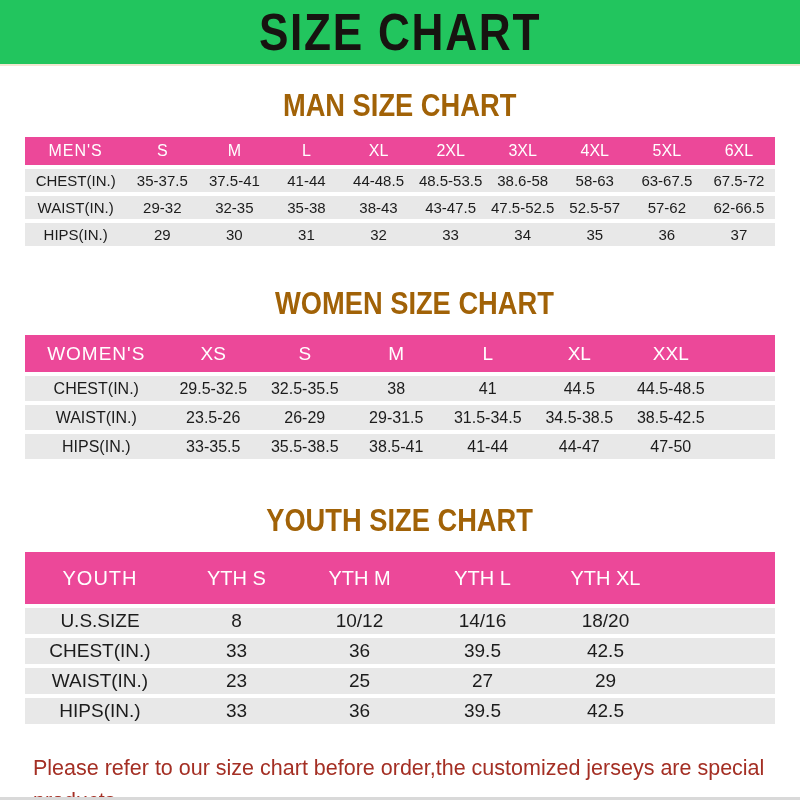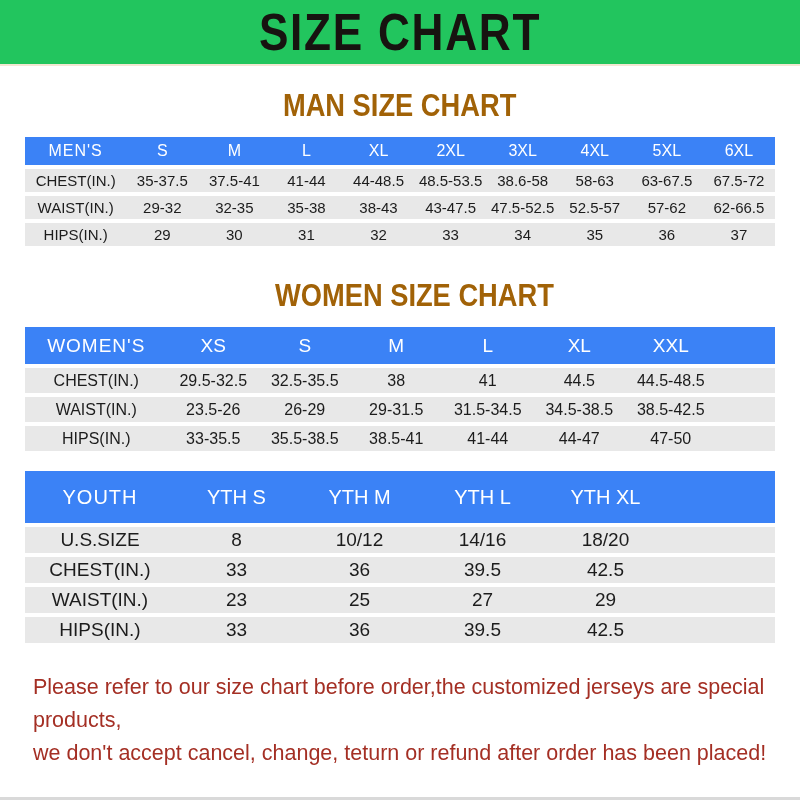--- a/index.html
+++ b/index.html
@@ -42,39 +42,39 @@
   }
   .section-heading .inner {
     display: inline-block;
     font-size: 31px;
     font-weight: bold;
     letter-spacing: 0px;
     transform: scaleX(0.88);
     line-height: 1;
   }
   .heading-man   { margin-top: 24px; }
-  .heading-women { margin-top: 30px; padding-left: 28px; }
+  .heading-women { margin-top: 38px; padding-left: 28px; }
   .heading-youth { margin-top: 42px; }
 
   
   table.size-table {
     width: 750px;
     margin: 12px auto 0 auto;
     border-collapse: separate;
     border-spacing: 0 4px;
     table-layout: fixed;
   }
   table.size-table th, table.size-table td {
     padding: 0;
     text-align: center;
     overflow: hidden;
     white-space: nowrap;
   }
   tr.header-row th {
-    background: #3b82f6;
+    background: #ec4899;
     color: #ffffff;
     font-weight: normal;
   }
   th.corner {
     text-align: left;
     font-weight: bold;
     padding-left: 12px;
     letter-spacing: 1px;
   }
   tr.data-row td {
@@ -247,20 +247,23 @@
       <td>35.5-38.5</td>
       <td>38.5-41</td>
       <td>41-44</td>
       <td>44-47</td>
       <td>47-50</td>
       <td></td>
     </tr>
   </tbody>
     </table>
 
+  <div class="section-heading heading-youth">
+    <span class="inner">YOUTH SIZE CHART</span>
+  </div>
 
   <table class="size-table youth-table">
     <colgroup>
       <col style="width:20%">
       <col style="width:16.4%">
         <col style="width:16.4%">
         <col style="width:16.4%">
         <col style="width:16.4%">
       <col style="width:14.4%">
     </colgroup>

